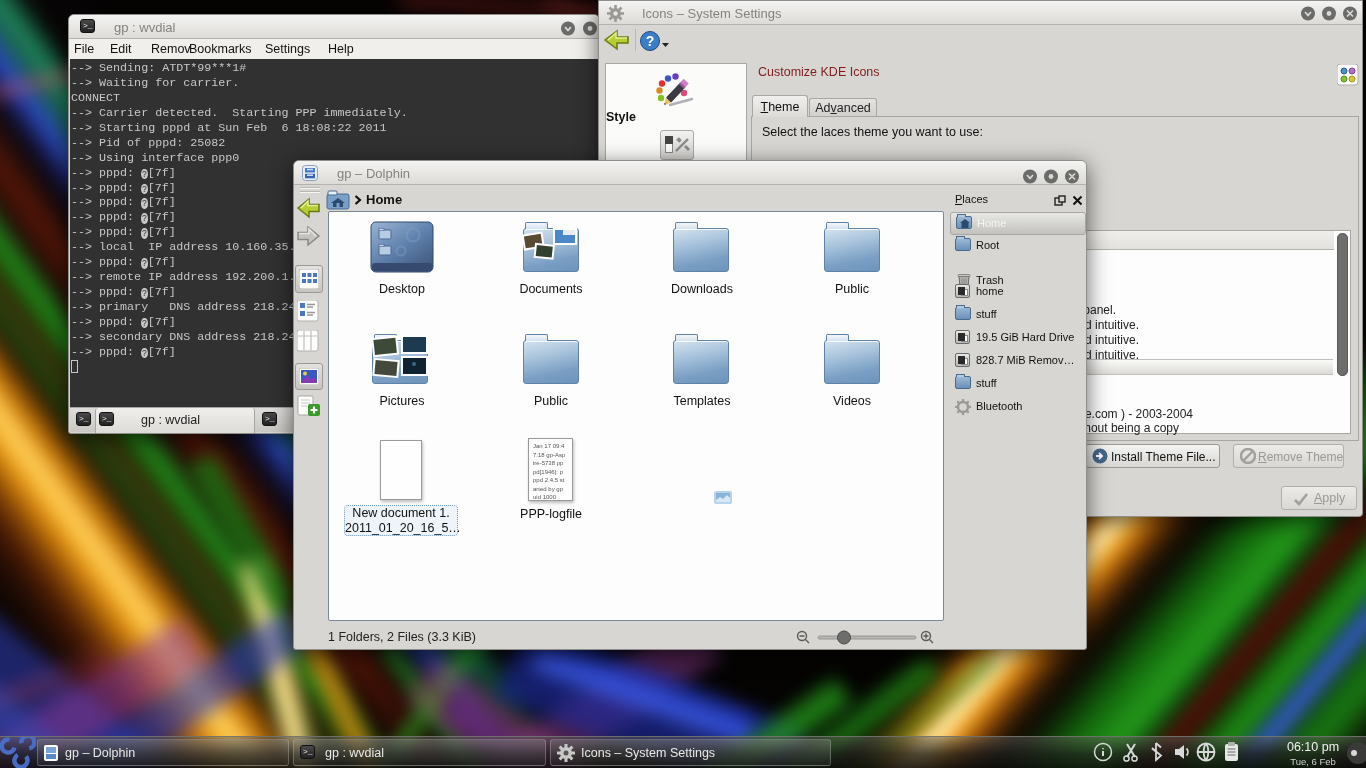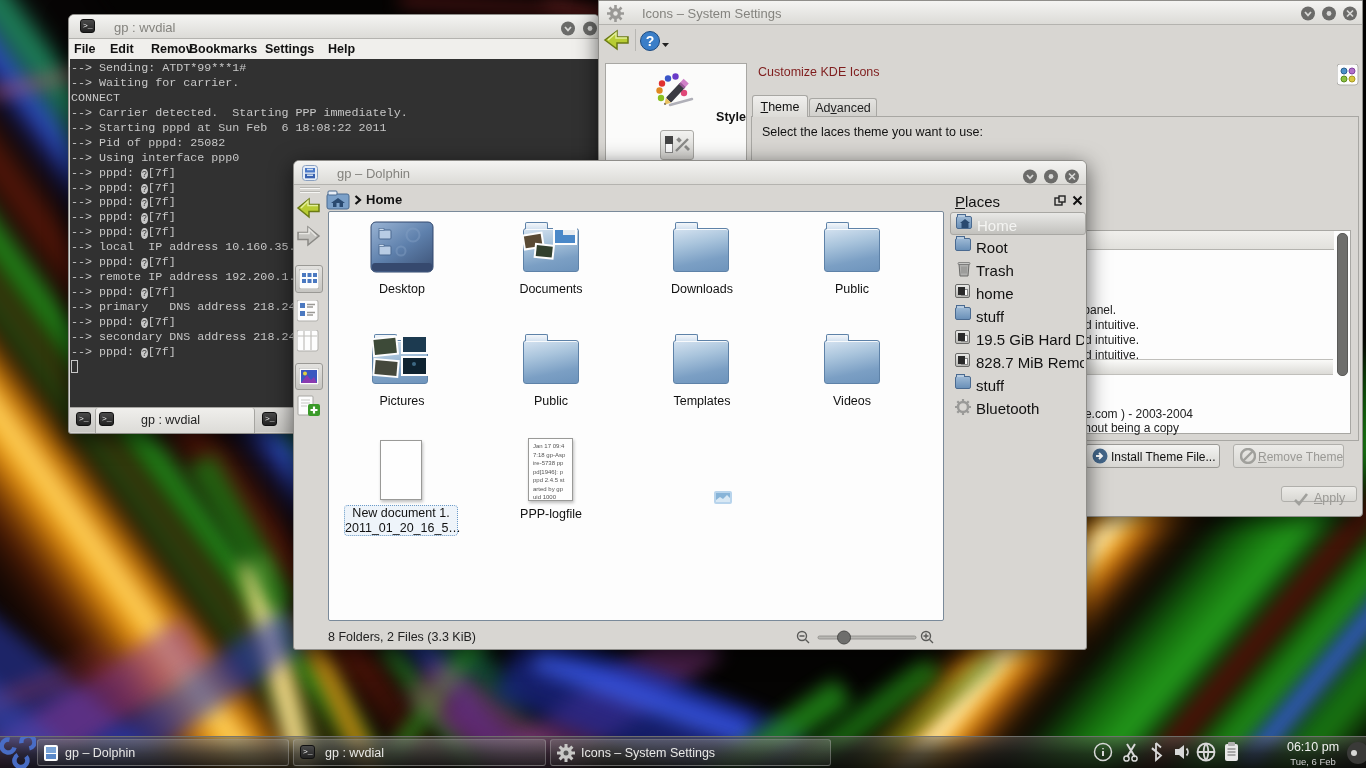--- a/index.html
+++ b/index.html
@@ -10,21 +10,21 @@
 .bm{position:absolute;filter:blur(9px);transform-origin:0 50%;}
 
 .win{position:absolute;border-radius:6px 6px 3px 3px;box-shadow:0 5px 22px rgba(0,0,0,.6);
  background:#d8d6d2;border:1px solid #8f8e8a;}
 .tbar{position:absolute;left:0;right:0;top:0;height:24px;border-radius:5px 5px 0 0;
  background:linear-gradient(#f4f4f2,#dcdbd7);border-bottom:1px solid #b4b3af;}
 .ttl{position:absolute;top:5px;font-size:13px;color:#84837e;}
 
 #kon{left:68px;top:14px;width:532px;height:420px;}
 #kon .menu{position:absolute;left:0;right:0;top:24px;height:28px;background:#f0efec;
- font-size:12.5px;color:#111;font-weight:bold;}
+ font-size:12.5px;color:#111;}
 #kon .menu span{position:absolute;top:3px;}
 #term{position:absolute;left:1px;right:1px;top:44px;height:350px;background:#313131;
  font-family:"Liberation Mono",monospace;font-size:11.7px;line-height:14.93px;color:#c7c7c7;
  white-space:pre;overflow:hidden;padding:2px 0 0 1px;}
 .nul{display:inline-block;width:6.6px;height:10.5px;background:#c7c7c7;border-radius:48%;
  color:#313131;font-size:8.5px;line-height:10.5px;text-align:center;vertical-align:-1px;
  font-family:"Liberation Sans",sans-serif;}
 #kon .tabbar{position:absolute;left:1px;right:1px;bottom:1px;height:25px;
  background:linear-gradient(#deddda,#c9c8c4);border-top:1px solid #a6a5a1;}
 .kicon{display:inline-block;width:15px;height:14px;background:linear-gradient(#4a4a4a,#222);
@@ -206,21 +206,21 @@
         <path d="M16 33l22-6" stroke="#b0b0b8" stroke-width="2.5" stroke-linecap="round"></path>
         <g transform="rotate(-47 24 18)">
               <rect x="10" y="14.5" width="21" height="7" rx="1" fill="#3a3a42"></rect>
               <rect x="31" y="14.5" width="5" height="7" fill="#d080c8"></rect>
               <rect x="29" y="14.5" width="2.4" height="7" fill="#9a5a9a"></rect>
               <path d="M10 14.5l-6 3.5 6 3.5z" fill="#e8c060"></path>
               <path d="M5.5 16.8l-1.5 1.2 1.5 1.2z" fill="#222"></path>
             </g>
       </g>
     </svg>
-    <div style="position:absolute;left:0;top:46px;width:100%;text-align:right;font-size:12.5px;font-weight:bold;color:#111;">Style</div>
+    <div style="position:absolute;left:0;top:46px;width:100%;text-align:left;font-size:12.5px;font-weight:bold;color:#111;">Style</div>
     <div style="position:absolute;left:54px;top:66px;width:34px;height:30px;background:linear-gradient(#f2f2f0,#d2d1cd);border:1px solid #aaa9a5;border-radius:3px;">
       <div style="position:absolute;left:4px;top:5px;width:8px;height:17px;background:#fdfdfd;border:1px solid #888;"></div>
       <div style="position:absolute;left:4px;top:5px;width:8px;height:8px;background:#444;"></div>
       <svg width="18" height="18" style="position:absolute;left:13px;top:4px;">
             <path d="M2 16L14 4M4 3l3 3M3 4l3 3" stroke="#8a8a88" stroke-width="2.4" fill="none"></path>
             <path d="M12 10l4 4-2 2-4-4z" fill="#8a8a88"></path>
           </svg>
     </div>
   </div>
 
@@ -257,21 +257,21 @@
         </svg>
     <span style="position:absolute;left:25px;top:5px;font-size:12px;white-space:nowrap;">Install Theme File...</span>
   </div>
   <div style="position:absolute;left:634px;top:443px;width:111px;height:24px;background:linear-gradient(#ecebe8,#d8d7d3);border:1px solid #b0afab;border-radius:3px;font-size:12.5px;color:#9a9995;">
     <svg width="16" height="16" style="position:absolute;left:6px;top:3px;">
           <circle cx="8" cy="8" r="7" fill="none" stroke="#a0a09c" stroke-width="2.4"></circle>
           <path d="M3.5 12.5l9-9" stroke="#a0a09c" stroke-width="2.4"></path>
         </svg>
     <span style="position:absolute;left:24px;top:5px;font-size:12px;white-space:nowrap;"><u>R</u>emove Theme</span>
   </div>
-  <div style="position:absolute;left:682px;top:485px;width:76px;height:16px;background:linear-gradient(#ecebe8,#d8d7d3);border:1px solid #b0afab;border-radius:3px;font-size:12.5px;color:#9a9995;">
+  <div style="position:absolute;left:682px;top:485px;width:76px;height:24px;background:linear-gradient(#ecebe8,#d8d7d3);border:1px solid #b0afab;border-radius:3px;font-size:12.5px;color:#9a9995;">
     <svg width="16" height="14" style="position:absolute;left:11px;top:5px;">
           <path d="M2 8l4 4 8-10" stroke="#a0a09c" stroke-width="2.6" fill="none"></path>
         </svg>
     <span style="position:absolute;left:32px;top:4px;"><u>A</u>pply</span>
   </div>
 </div>
 
 <div class="win" id="dol" style="left:293px;top:160px;width:794px;height:490px;">
   <div class="tbar"></div>
   <svg width="17" height="17" style="position:absolute;left:8px;top:4px;">
@@ -426,42 +426,42 @@
   <div style="position:absolute;left:86px;top:279px;width:42px;height:60px;background:#fefefe;border:1px solid #9a9a98;box-shadow:1px 2px 3px rgba(0,0,0,.25);"></div>
   <div style="position:absolute;left:50px;top:344px;width:114px;height:31px;background:#eef4fa;border:1px dotted #6a9ac8;border-radius:4px;font-size:12.5px;color:#111;text-align:center;line-height:15px;">New document 1.<br>2011_01_20_16_5…</div>
   <div style="position:absolute;left:234px;top:277px;width:45px;height:63px;background:#fefefe;border:1px solid #9a9a98;box-shadow:1px 2px 3px rgba(0,0,0,.25);color:#555;font-size:6px;line-height:8.5px;padding:3px 2px 0 4px;">Jan 17 09:4 7:18 gp-Asp ire-5738 pp pd[1946]: p ppd 2.4.5 st arted by gp uid 1000</div>
   <div class="flab" style="left:202px;top:346px;">PPP-logfile</div>
   <svg width="18" height="14" style="position:absolute;left:420px;top:330px;">
         <rect x="0" y="0" width="18" height="13" rx="2" fill="#b8d4ec"></rect>
         <rect x="2" y="2" width="14" height="9" fill="#88b4d8"></rect>
         <path d="M2 9l4-3 3 2 4-4 3 3v4H2z" fill="#d8e8f4"></path>
       </svg>
 
-  <div style="position:absolute;left:656px;top:28px;width:136px;height:432px;font-size:15px;color:#111;text-align:right;">
+  <div style="position:absolute;left:656px;top:28px;width:136px;height:432px;font-size:11px;color:#111;text-align:right;">
     <div style="position:absolute;left:5px;top:4px;"><u>P</u>laces</div>
     <svg width="12" height="11" style="position:absolute;left:104px;top:6px;">
           <rect x="1" y="3" width="7" height="7" fill="none" stroke="#222" stroke-width="1.4"></rect>
           <rect x="5" y="1" width="6" height="6" fill="#d8d6d2" stroke="#222" stroke-width="1.4"></rect>
         </svg>
     <svg width="11" height="11" style="position:absolute;left:122px;top:6px;">
           <path d="M1.5 1.5l8 8M9.5 1.5l-8 8" stroke="#111" stroke-width="2"></path>
         </svg>
     <div class="prow" style="top:23px;background:linear-gradient(#e8e8e6,#c2c1bd);border:1px solid #a8a7a3;border-radius:3px;">
           <div class="pfold">
             <svg width="10" height="9" style="position:absolute;left:3px;top:2px;">
               <path d="M5 0L0 4h1.5v5h7V4H10z" fill="#2a4a70"></path>
             </svg>
           </div>
           <span class="pt" style="color:#f4f4f2;">Home</span>
         </div>
     <div class="prow" style="top:46px;">
           <div class="pfold"></div>
           <span class="pt">Root</span>
         </div>
-    <div class="prow" style="top:69px;">
+    <div class="prow" style="top:81px;">
           <svg width="16" height="17" style="position:absolute;left:6px;top:2px;">
             <path d="M3 4h10l-1 12H4z" fill="#b0b0ae" stroke="#6a6a68"></path>
             <rect x="2" y="2.5" width="12" height="2" rx="1" fill="#c8c8c6" stroke="#6a6a68" stroke-width=".7"></rect>
             <path d="M6 6.5v7M8 6.5v7M10 6.5v7" stroke="#8a8a88" stroke-width="1"></path>
           </svg>
           <span class="pt">Trash</span>
         </div>
     <div class="prow" style="top:92px;">
           <div class="pdrive"></div>
           <span class="pt">home</span>
@@ -486,21 +486,21 @@
           <svg width="16" height="16" style="position:absolute;left:5px;top:3px;">
             <circle cx="8" cy="8" r="5" fill="none" stroke="#9a9a98" stroke-width="2.5"></circle>
             <g stroke="#9a9a98" stroke-width="2.2">
               <path d="M8 0v3M8 13v3M0 8h3M13 8h3M2.3 2.3l2.1 2.1M11.6 11.6l2.1 2.1M13.7 2.3l-2.1 2.1M4.4 11.6l-2.1 2.1"></path>
             </g>
           </svg>
           <span class="pt">Bluetooth</span>
         </div>
   </div>
 
-  <div style="position:absolute;left:34px;top:469px;font-size:12.5px;color:#222;">8 Folders, 2 Files (3.3 KiB)</div>
+  <div style="position:absolute;left:34px;top:469px;font-size:12.5px;color:#222;">1 Folders, 2 Files (3.3 KiB)</div>
   <svg width="140" height="16" style="position:absolute;left:502px;top:469px;">
     <g stroke="#5a5a58" fill="none" stroke-width="1.4">
           <circle cx="6" cy="6" r="4.5"></circle>
           <path d="M9.5 9.5L13 13M3.5 6h5"></path>
         </g>
     <rect x="22" y="6" width="98" height="3" rx="1.5" fill="#b8b7b3" stroke="#8a8985" stroke-width=".8"></rect>
     <circle cx="48" cy="7.5" r="6.5" fill="#6e6e6c" stroke="#4a4a48"></circle>
     <g stroke="#5a5a58" fill="none" stroke-width="1.4">
           <circle cx="130" cy="6" r="4.5"></circle>
           <path d="M133.5 9.5L137 13M127.5 6h5M130 3.5v5"></path>

